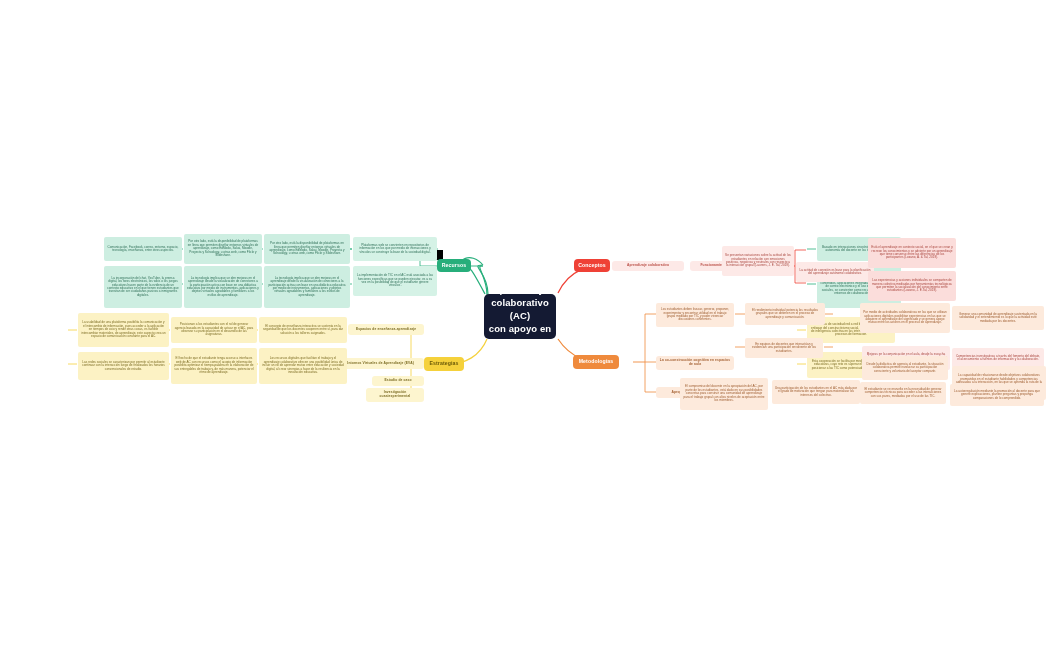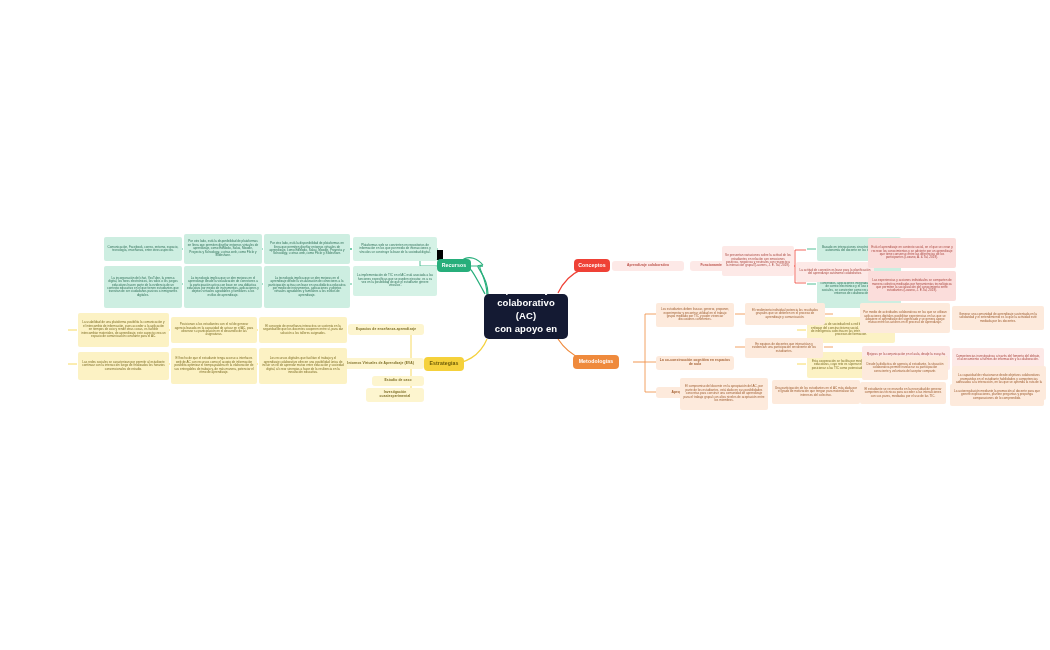--- a/index.html
+++ b/index.html
@@ -145,21 +145,21 @@
     <path d="M824,314 L833,314" stroke="#ef8a3c" stroke-width=".8" fill="none"></path>
     <path d="M824,347 L833,347" stroke="#ef8a3c" stroke-width=".8" fill="none"></path>
     <path d="M824,368 L833,368" stroke="#ef8a3c" stroke-width=".8" fill="none"></path>
     <path d="M824,392 L833,392" stroke="#ef8a3c" stroke-width=".8" fill="none"></path>
     <path d="M912,314 L922,314" stroke="#ef8a3c" stroke-width=".8" fill="none"></path>
     <path d="M912,347 L922,347" stroke="#ef8a3c" stroke-width=".8" fill="none"></path>
     <path d="M912,368 L922,368" stroke="#ef8a3c" stroke-width=".8" fill="none"></path>
     <path d="M912,392 L922,392" stroke="#ef8a3c" stroke-width=".8" fill="none"></path>
   </svg>
 
-  <div class="node central" style="left:484px;top:294px;width:84px;height:45px;">
+  <div class="node central" style="left:484px;top:294px;width:72px;height:45px;">
     <div>
       <div>Aprendizaje</div>
       <div>colaborativo (AC)</div>
       <div>con apoyo en TIC</div>
     </div>
   </div>
 
   <div class="node pill pill-recursos" style="left:437px;top:259px;width:34px;height:13px;">Recursos</div>
 
   <div class="node pill pill-estrategias" style="left:424px;top:357px;width:40px;height:14px;">Estrategias</div>

